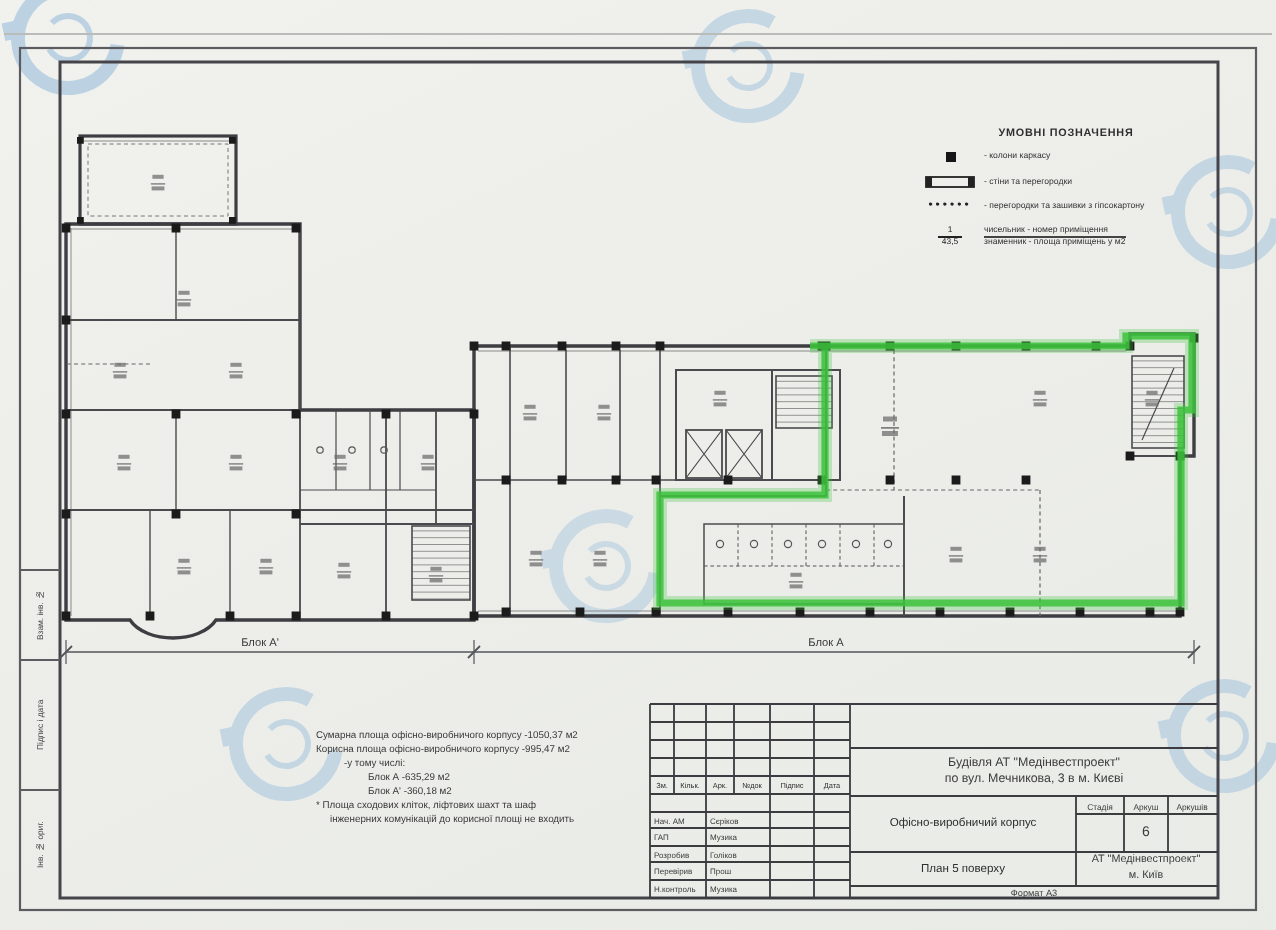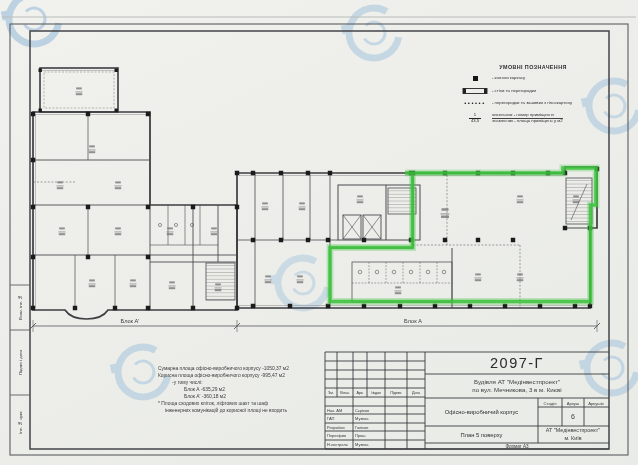--- a/index.html
+++ b/index.html
@@ -239,21 +239,20 @@
   <div class="abs notes">
     <div>Сумарна площа офісно-виробничого корпусу   -1050,37 м2</div>
     <div>Корисна площа офісно-виробничого корпусу   -995,47 м2</div>
     <div class="in1">-у тому числі:</div>
     <div class="in2">Блок А   -635,29 м2</div>
     <div class="in2">Блок А'  -360,18 м2</div>
     <div>* Площа сходових кліток, ліфтових шахт та шаф</div>
     <div class="in3">інженерних комунікацій до корисної площі не входить</div>
   </div>
 
-  <div class="abs ctr tb-doc">2097-Г</div>
   <div class="abs ctr tb-proj">
     <span><span>Будівля АТ "Медінвестпроект"</span><br>
     <span>по вул. Мечникова, 3 в м. Києві</span></span>
   </div>
   <div class="abs ctr tb tb-obj">Офісно-виробничий корпус</div>
   <div class="abs ctr tb-h tb-stage-h">Стадія</div>
   <div class="abs ctr tb-h tb-sheet-h">Аркуш</div>
   <div class="abs ctr tb-h tb-sheets-h">Аркушів</div>
   <div class="abs ctr tb-sheetnum">6</div>
   <div class="abs ctr tb tb-name">План 5 поверху</div>

